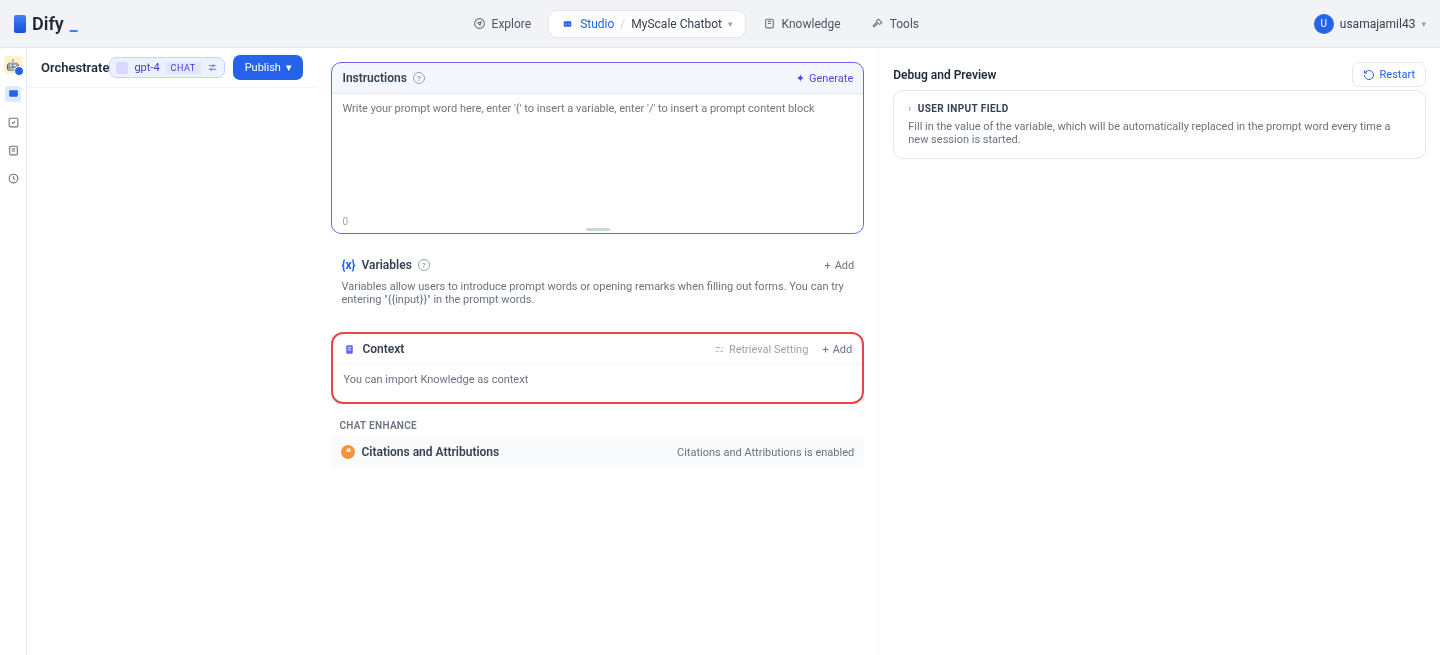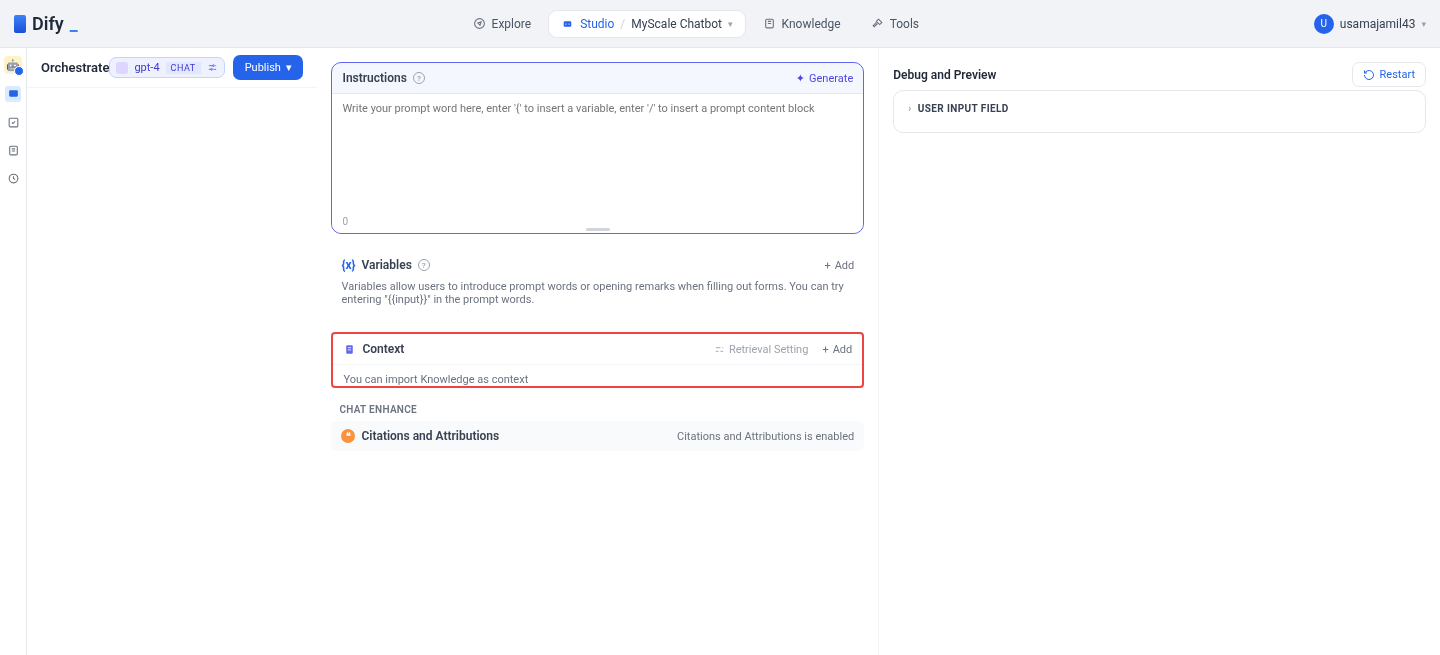--- a/index.html
+++ b/index.html
@@ -38,21 +38,21 @@
 .card-head{display:flex;align-items:center;justify-content:space-between;padding:8px 10px}
 .card-title{display:flex;align-items:center;gap:6px;font-size:12px;font-weight:600;color:#374151}
 .help{width:12px;height:12px;border:1px solid #9ca3af;border-radius:50%;font-size:8px;color:#9ca3af;display:inline-flex;align-items:center;justify-content:center}
 .gen{color:#4f46e5;font-size:11px;display:flex;align-items:center;gap:4px;cursor:pointer}
 .editor{background:#fff;border-radius:0 0 10px 10px;border-top:1px solid #e5e7eb;padding:8px 10px;min-height:140px;position:relative}
 .editor textarea{width:100%;height:110px;border:none;outline:none;resize:none;font-size:11px;color:#374151}
 .counter{position:absolute;bottom:6px;left:10px;font-size:10px;color:#9ca3af}
 .handle{position:absolute;bottom:2px;left:50%;transform:translateX(-50%);width:24px;height:3px;border-radius:2px;background:#d1d5db}
 .section-desc{font-size:11px;color:#6b7280;padding:2px 0 0 0}
 .add-link{color:#6b7280;font-size:11px;display:flex;align-items:center;gap:4px;cursor:pointer}
-.context{border:2px solid #ef4444;border-radius:4px;padding-bottom:0}
+.context{border:2px solid #ef4444;border-radius:12px;padding-bottom:16px}
 .context .card-head{border-bottom:1px solid #f3f4f6}
 .context-actions{display:flex;align-items:center;gap:14px}
 .retrieval{color:#9ca3af;font-size:11px;display:flex;align-items:center;gap:4px}
 .chat-enhance{font-size:10px;letter-spacing:.3px;color:#6b7280;font-weight:600;margin:6px 8px}
 .citations{background:#f9fafb;border-radius:6px;padding:8px 10px;display:flex;align-items:center;justify-content:space-between}
 .citations .t{display:flex;align-items:center;gap:6px;font-size:12px;font-weight:600;color:#374151}
 .orange-dot{width:14px;height:14px;border-radius:50%;background:#fb923c;display:inline-flex;align-items:center;justify-content:center;color:#fff;font-size:9px}
 .citations .s{font-size:11px;color:#6b7280}
 .dbg-head{display:flex;align-items:center;justify-content:space-between;margin-bottom:3px}
 .dbg-title{font-size:12px;font-weight:600}
@@ -262,17 +262,18 @@
                 </svg>
               </span>
             <span>Restart</span>
           </button>
         </div>
         <div class="input-card">
           <div class="h">
             <span style="color:#9ca3af">›</span>
             <span>USER INPUT FIELD</span>
           </div>
+          <div class="d">Fill in the value of the variable, which will be automatically replaced in the prompt word every time a new session is started.</div>
         </div>
       </div>
     </div>
   </div>
 </div>
 
 </body></html>

